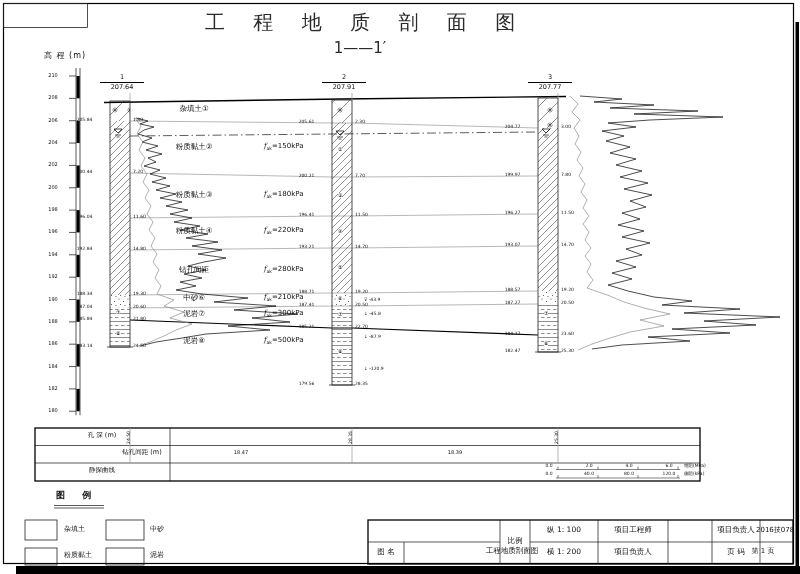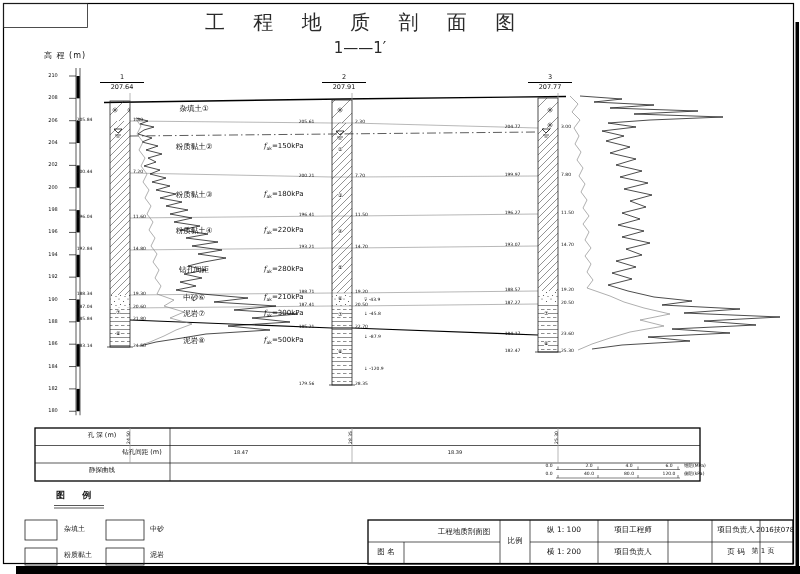--- a/index.html
+++ b/index.html
@@ -191,21 +191,21 @@
 
     <div class="lbl tbl-h center" style="left:37px;top:432px;width:130px;">孔 深 (m)</div>
     <div class="lbl tbl-h center" style="left:37px;top:449px;width:130px;padding-left:40px;">钻孔间距 (m)</div>
     <div class="lbl tbl-h center" style="left:37px;top:467px;width:130px;">静探曲线</div>
     <div class="lbl tbl-v center" style="left:221px;top:450px;width:40px;">18.47</div>
     <div class="lbl tbl-v center" style="left:435px;top:450px;width:40px;">18.39</div>
     <div class="lbl sc" style="left:684px;top:463.5px;">锥阻(MPa)</div>
     <div class="lbl sc" style="left:684px;top:472px;">侧阻(kPa)</div>
 
     <div class="lbl tb" style="left:369px;top:548px;width:34px;">图 名</div>
-    <div class="lbl tb" style="left:404px;top:528px;width:120px;">工程地质剖面图</div>
+    <div class="lbl tb" style="left:404px;top:547px;width:120px;padding-left:48px;">工程地质剖面图</div>
     <div class="lbl tb" style="left:500px;top:537px;width:30px;">比例</div>
     <div class="lbl tb" style="left:530px;top:526px;width:68px;">纵 1: 100</div>
     <div class="lbl tb" style="left:530px;top:548px;width:68px;">横 1: 200</div>
     <div class="lbl tb" style="left:598px;top:526px;width:70px;text-align:center;">项目工程师</div>
     <div class="lbl tb" style="left:598px;top:548px;width:70px;">项目负责人</div>
     <div class="lbl tb" style="left:712px;top:526px;width:48px;">项目负责人</div>
     <div class="lbl tb-sm" style="left:756px;top:527px;width:38px;">2016技078</div>
     <div class="lbl tb" style="left:712px;top:548px;width:48px;">页 码</div>
     <div class="lbl tb-sm" style="left:744px;top:548px;width:38px;">第 1 页</div>
   <div class="lbl tick right" style="left: 40px; top: 73px; width: 26px;">210</div>

